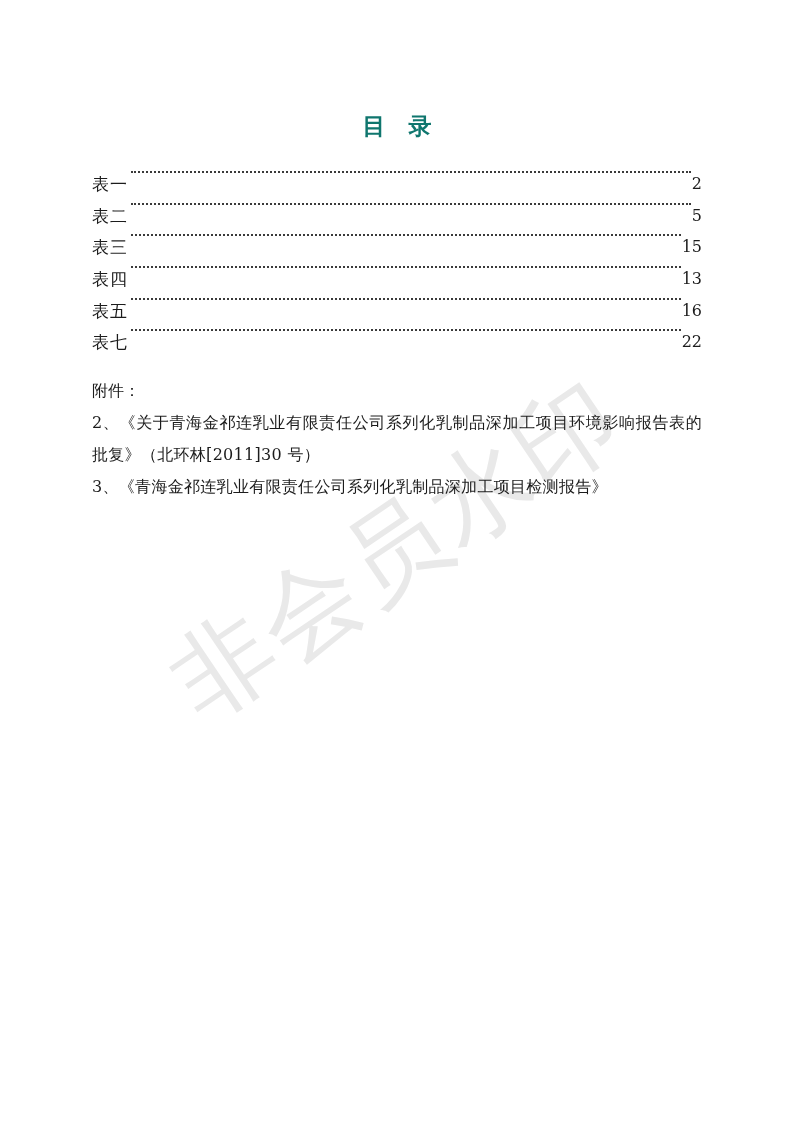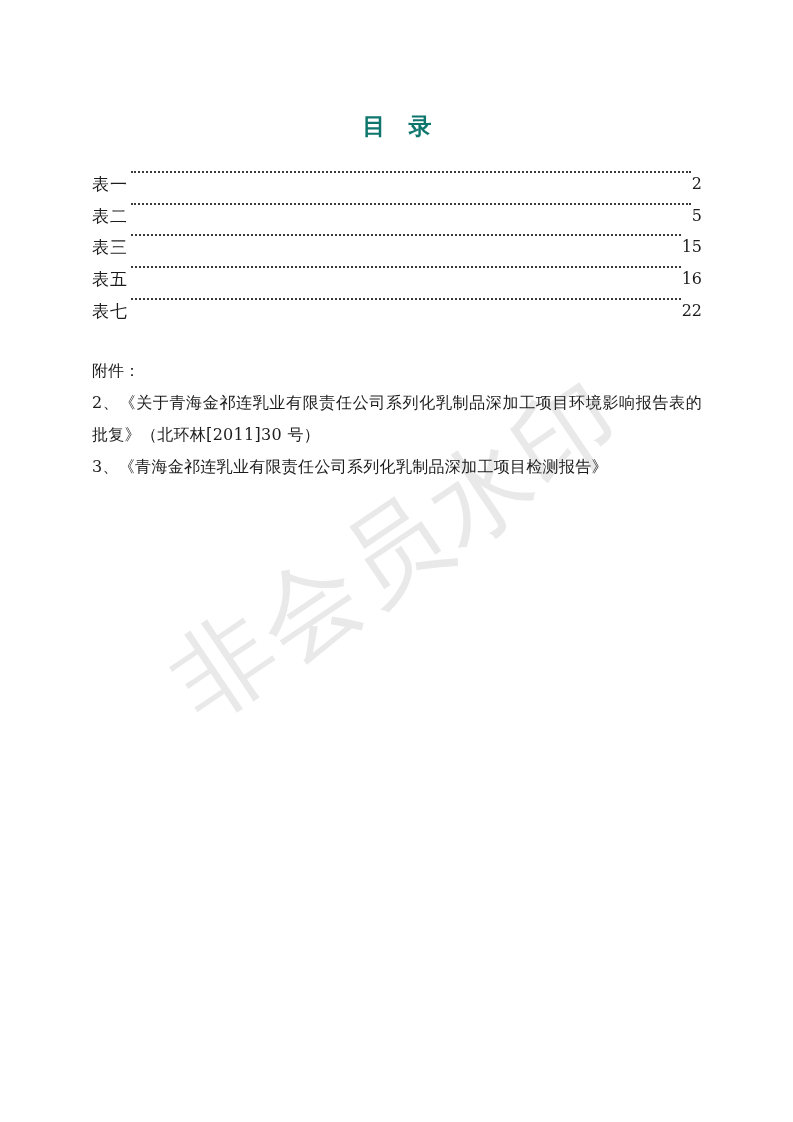--- a/index.html
+++ b/index.html
@@ -61,21 +61,21 @@
     border-bottom: 2px dotted #3a3a3a;
     margin: 0 1px 8px 3px;
     height: 0;
   }
   .toc-page {
     flex: 0 0 auto;
     font-size: 16px;
     white-space: nowrap;
   }
   .attachments {
-    margin-top: 26px;
+    margin-top: 14px;
     font-size: 16px;
     line-height: 32px;
   }
   .att-heading { }
   .att-item {
     text-align: justify;
     letter-spacing: 0.3px;
   }
 </style>
 </head>
@@ -102,20 +102,25 @@
         <span class="toc-leader"></span>
         <span class="toc-page">5</span>
       </div>
 
       <div class="toc-row">
         <span class="toc-label">表三</span>
         <span class="toc-leader"></span>
         <span class="toc-page">15</span>
       </div>
 
+      <div class="toc-row">
+        <span class="toc-label">表四</span>
+        <span class="toc-leader"></span>
+        <span class="toc-page">13</span>
+      </div>
 
       <div class="toc-row">
         <span class="toc-label">表五</span>
         <span class="toc-leader"></span>
         <span class="toc-page">16</span>
       </div>
 
 
       <div class="toc-row">
         <span class="toc-label">表七</span>

